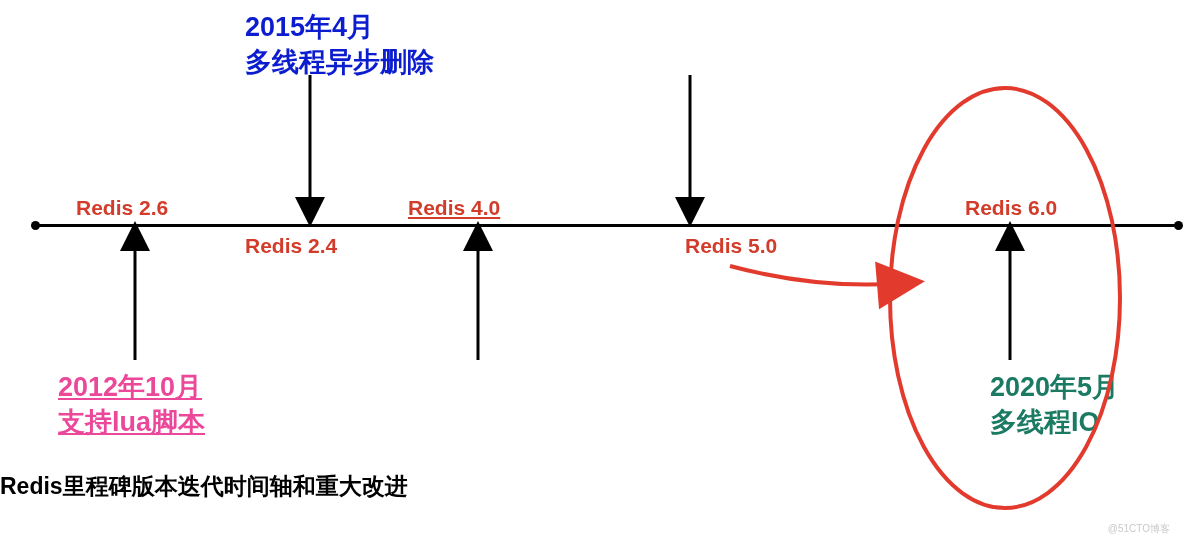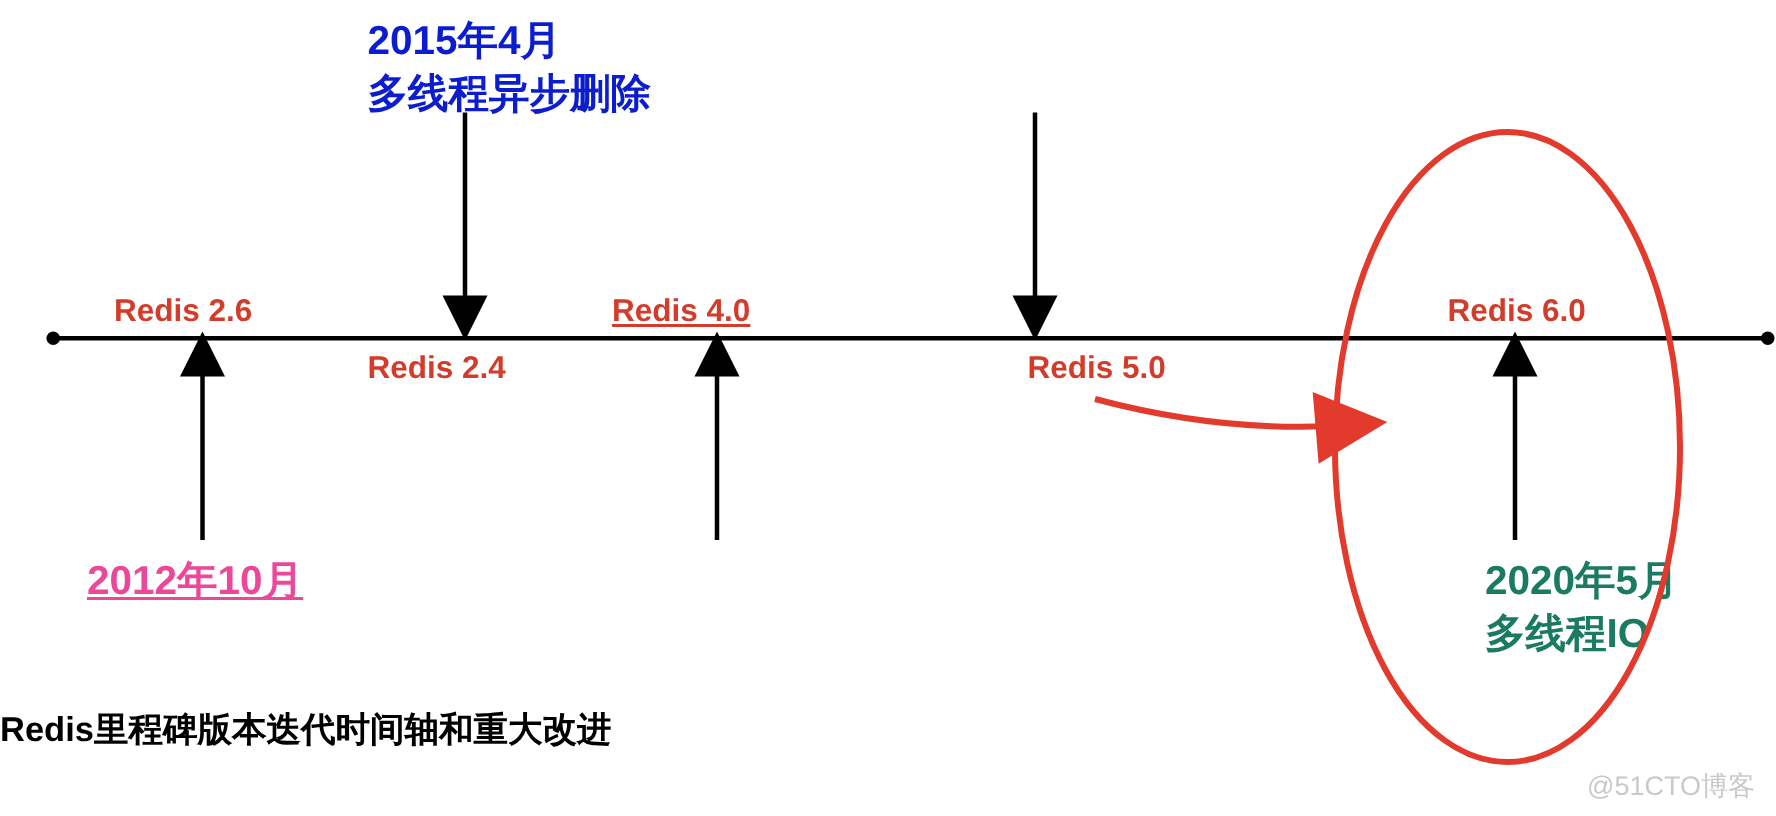--- a/index.html
+++ b/index.html
@@ -5,38 +5,39 @@
   * { margin: 0; padding: 0; box-sizing: border-box; }
   body { font-family: "Microsoft YaHei", Arial, sans-serif; width: 1184px; height: 544px; position: relative; background: #fff; }
   .stage { position: relative; width: 100%; height: 100%; }
   .timeline { position: absolute; left: 35px; right: 5px; top: 224px; height: 3px; background: #000; }
   .timeline::before, .timeline::after { content: ""; position: absolute; width: 9px; height: 9px; background: #000; border-radius: 50%; top: -3px; }
   .timeline::before { left: -4px; }
   .timeline::after { right: -4px; }
   .version { position: absolute; color: #d23c2a; font-weight: bold; font-size: 21px; white-space: nowrap; }
   .anno { position: absolute; font-weight: bold; font-size: 27px; text-align: left; white-space: nowrap; line-height: 1.3; }
   .caption { position: absolute; left: 0; right: 0; text-align: left; font-weight: bold; font-size: 23px; color: #000; bottom: 42px; }
-  .watermark { position: absolute; right: 14px; bottom: 8px; color: #c9c9c9; font-size: 18px; }
+  .watermark { position: absolute; right: 14px; bottom: 8px; color: #c9c9c9; font-size: 10px; }
   svg.overlay { position: absolute; inset: 0; width: 1184px; height: 544px; pointer-events: none; }
 </style>
 </head>
 <body>
 
 <div class="stage">
 
   <div class="timeline"></div>
 
   <div class="version" style="left:76px; top:196px;">Redis 2.6</div>
   <div class="version" style="left:245px; top:234px;">Redis 2.4</div>
   <div class="version" style="left:408px; top:196px;text-decoration:underline;">Redis 4.0</div>
   <div class="version" style="left:661px; top:234px;margin-left:24px;">Redis 5.0</div>
   <div class="version" style="left:965px; top:196px;text-align:right;">Redis 6.0</div>
 
   <div class="anno" style="left:58px; top:370px; color:#ec4899;text-decoration:underline;">
     <span>2012年10月</span><br>
+    <span>支持lua脚本</span>
   </div>
 
   <div class="anno" style="left:245px; top:10px; color:#0c1dcf;">
     <span>2015年4月</span><br>
     <span>多线程异步删除</span>
   </div>
 
 
 
   <div class="anno" style="left:945px; top:370px; color:#1a7a62;margin-left:45px;">

